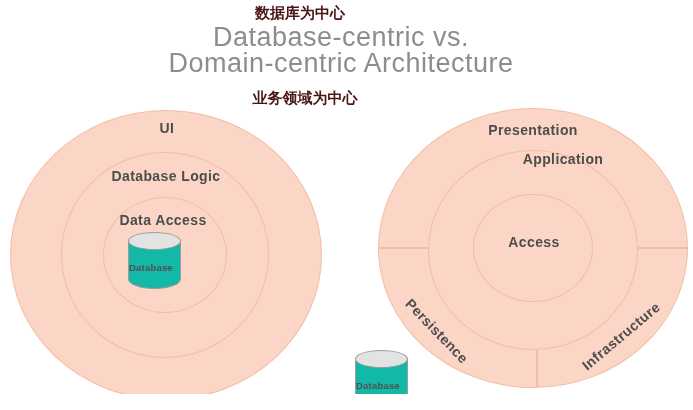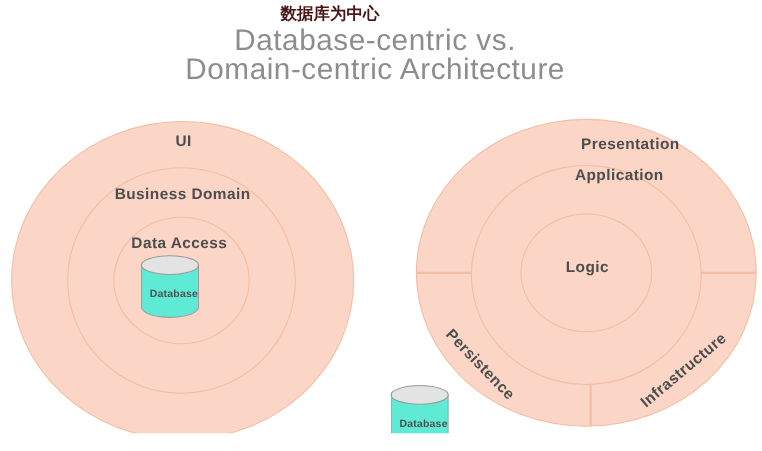--- a/index.html
+++ b/index.html
@@ -83,74 +83,75 @@
     height: 18px;
     border-radius: 50%;
     background: #e3e3e3;
     border: 1px solid #9b9b9b;
   }
   .cyl-body {
     box-sizing: border-box;
     width: 53px;
     height: 49px;
     margin-top: -10px;
-    background: #5eead4;
+    background: #14b8a6;
     border: 1px solid #9b9b9b;
     border-top: none;
     border-radius: 0 0 26px 26px / 0 0 10px 10px;
     display: flex;
     align-items: center;
-    justify-content: flex-end;
+    justify-content: flex-start;
     padding-top: 6px;
   }
   .cyl-label {
     font-size: 9.5px;
     font-weight: 700;
     color: #4f4f4f;
     letter-spacing: 0.2px;
   }
 </style>
 </head>
 <body>
 
 <div class="stage">
 
   <div class="zh-caption" style="left:300px; top:13px;">数据库为中心</div>
   <div class="main-title" style="left:341px; top:63px;">Domain-centric Architecture</div>
   <div class="main-title" style="left:341px; top:37px;">Database-centric vs.</div>
+  <div class="zh-caption" style="left:305px; top:98px;">业务领域为中心</div>
 
   <div>
     <div class="ring left-outer"></div>
     <div class="ring left-middle"></div>
     <div class="ring left-inner"></div>
 
     <div class="ring-label" style="left:158px; top:128px;padding-left:18px;">UI</div>
-    <div class="ring-label" style="left:166px; top:176px;">Business Domain</div>
+    <div class="ring-label" style="left:166px; top:176px;">Database Logic</div>
     <div class="ring-label" style="left:163px; top:220px;">Data Access</div>
 
     <div class="cylinder" style="left:128px; top:232px;">
       <div class="cyl-top"></div>
       <div class="cyl-body">
         <span class="cyl-label">Database</span>
       </div>
     </div>
   </div>
 
   <div>
     <div class="ring right-outer"></div>
     <div class="ring right-middle"></div>
     <div class="ring right-inner"></div>
 
     <div class="divider div-h-left"></div>
     <div class="divider div-h-right"></div>
     <div class="divider div-v-bottom"></div>
 
-    <div class="ring-label" style="left:533px; top:130px;margin-left:40px;">Presentation</div>
+    <div class="ring-label" style="left:533px; top:130px;">Presentation</div>
     <div class="ring-label" style="left:534px; top:159px;margin-left:29px;">Application</div>
-    <div class="ring-label" style="left:534px; top:242px;">Logic</div>
+    <div class="ring-label" style="left:534px; top:242px;">Access</div>
     <div class="ring-label rot-pos" style="left:437px; top:331px;">Persistence</div>
     <div class="ring-label rot-neg" style="left:621px; top:336px;">Infrastructure</div>
 
     <div class="cylinder" style="left:355px; top:350px;">
       <div class="cyl-top"></div>
       <div class="cyl-body">
         <span class="cyl-label">Database</span>
       </div>
     </div>
   </div>

